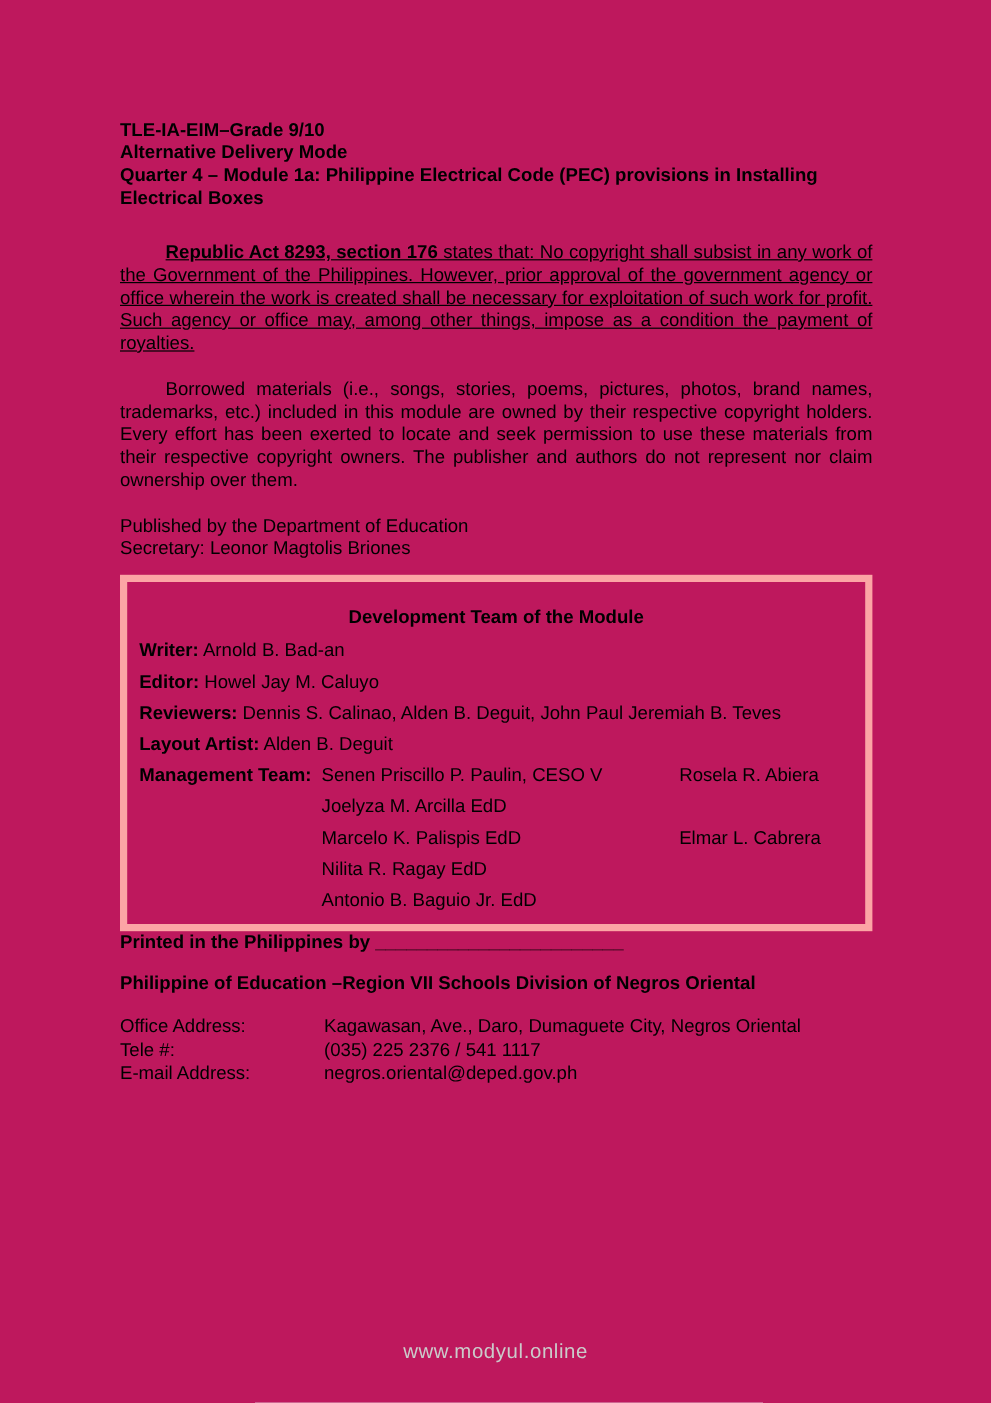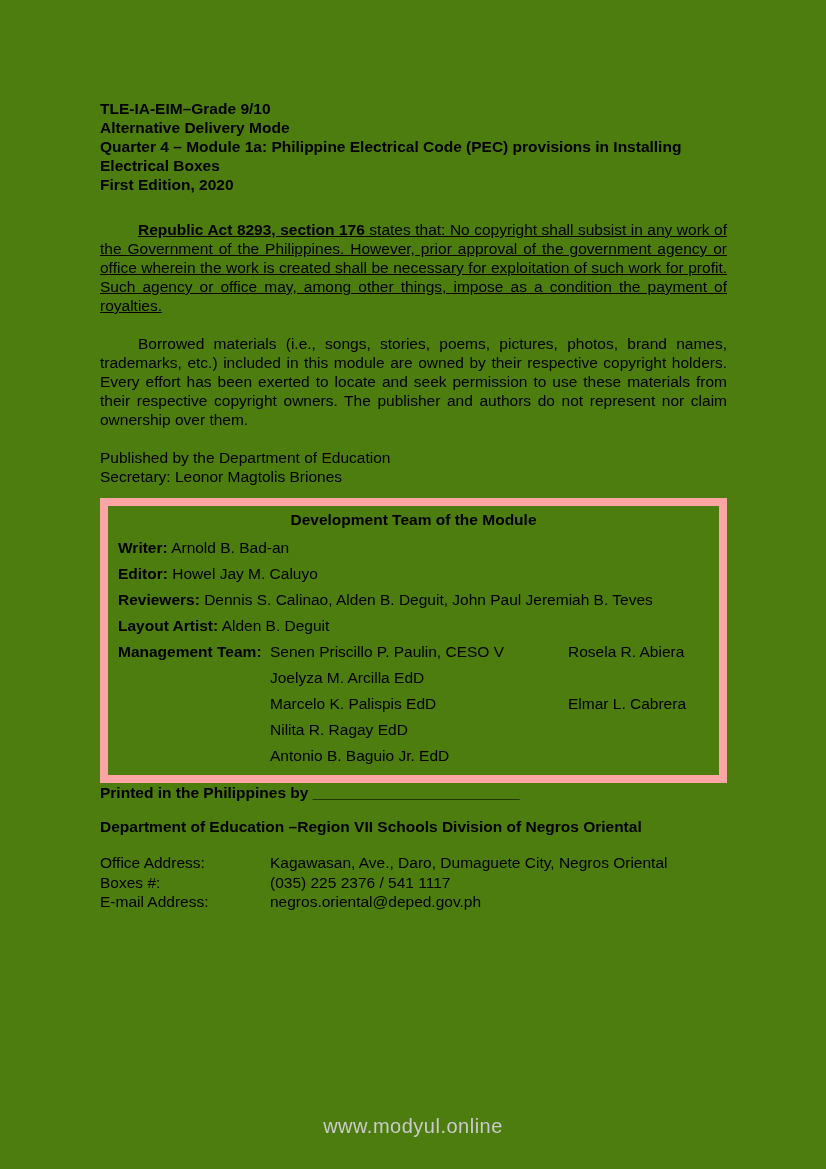--- a/index.html
+++ b/index.html
@@ -1,42 +1,42 @@
 <!DOCTYPE html>
 <html><head>
 <meta charset="utf-8">
 <style>
   html,body{margin:0;padding:0;background:#e8e8e8;}
   .page{
     position:relative;
     width:826px;height:1169px;
     margin:0 auto;
-    background:#4d7c0f;
+    background:#be185d;
     color:#000000;
     font-family:"Liberation Sans","DejaVu Sans",sans-serif;
     font-size:15.5px;
     line-height:19px;
     box-sizing:border-box;
     padding:99px 99px 0 100px;
     overflow:hidden;
   }
   .hdr-line{font-weight:bold;white-space:nowrap;}
   .para{
     text-align:justify;
     text-indent:38px;
     margin:0;
   }
   .para-1{margin-top:26px;text-decoration:underline;}
   .para-2{margin-top:19px;}
   .pub-block{margin-top:19px;}
   .pub-line{white-space:nowrap;}
   .dev-box{
     margin-top:12px;
-    border:8px solid #fca5a5;
-    padding:4px 10px 6px 10px;
+    border:6px solid #fca5a5;
+    padding:20px 10px 6px 10px;
     box-sizing:border-box;
     width:627px;
   }
   .dev-title{
     font-weight:bold;
     text-align:center;
     margin-bottom:6px;
   }
   .dev-row{line-height:26px;white-space:nowrap;}
   .lbl{font-weight:bold;}
@@ -57,35 +57,34 @@
     line-height:19.5px;
     white-space:nowrap;
     gap:20px;
   }
   .watermark{
     position:absolute;
     left:0;right:0;
     top:1117px;
     text-align:center;
     color:#cbcbcb;
-    font-size:20px;
+    font-size:17px;
     letter-spacing:0.5px;
   }
 </style>
 </head>
 <body>
 
 <div class="page">
 
   <div>
     <div class="hdr-line">TLE-IA-EIM–Grade 9/10</div>
     <div class="hdr-line">Alternative Delivery Mode</div>
     <div class="hdr-line">Quarter 4 – Module 1a: Philippine Electrical Code (PEC) provisions in Installing</div>
     <div class="hdr-line">Electrical Boxes</div>
-    <div class="hdr-line">First Edition, 2020</div>
   </div>
 
   <p class="para para-1"><span class="lbl">Republic Act 8293, section 176</span><span> states that: No copyright shall subsist in any work of the Government of the Philippines. However, prior approval of the government agency or office wherein the work is created shall be necessary for exploitation of such work for profit. Such agency or office may, among other things, impose as a condition the payment of royalties.</span></p>
 
   <p class="para para-2">Borrowed materials (i.e., songs, stories, poems, pictures, photos, brand names, trademarks, etc.) included in this module are owned by their respective copyright holders. Every effort has been exerted to locate and seek permission to use these materials from their respective copyright owners. The publisher and authors do not represent nor claim ownership over them.</p>
 
   <div class="pub-block">
     <div class="pub-line">Published by the Department of Education</div>
     <div class="pub-line">Secretary: Leonor Magtolis Briones</div>
   </div>
@@ -105,29 +104,29 @@
       <div class="cell c2" style="grid-row:3">Marcelo K. Palispis EdD</div>
       <div class="cell c2" style="grid-row:4">Nilita R. Ragay EdD</div>
       <div class="cell c2" style="grid-row:5">Antonio B. Baguio Jr. EdD</div>
       <div class="cell c3" style="grid-row:1">Rosela R. Abiera</div>
       <div class="cell c3" style="grid-row:3">Elmar L. Cabrera</div>
     </div>
   </div>
 
   <div class="printed-line"><span>Printed in the Philippines by </span><span>________________________</span></div>
 
-  <div class="division-line">Department of Education –Region VII Schools Division of Negros Oriental</div>
+  <div class="division-line">Philippine of Education –Region VII Schools Division of Negros Oriental</div>
 
   <div class="contact">
     <div class="contact-row">
       <span>Office Address:</span>
       <span>Kagawasan, Ave., Daro, Dumaguete City, Negros Oriental</span>
     </div>
     <div class="contact-row">
-      <span>Boxes #:</span>
+      <span>Tele #:</span>
       <span>(035) 225 2376 / 541 1117</span>
     </div>
     <div class="contact-row">
       <span>E-mail Address:</span>
       <span>negros.oriental@deped.gov.ph</span>
     </div>
   </div>
 
   <div class="watermark">www.modyul.online</div>
 

